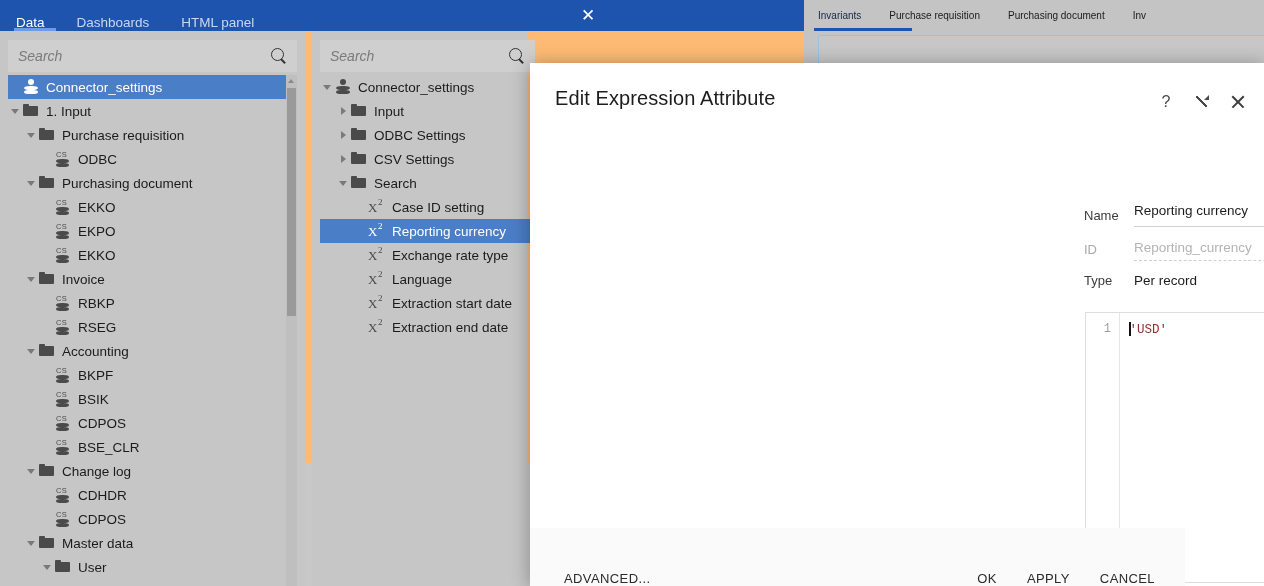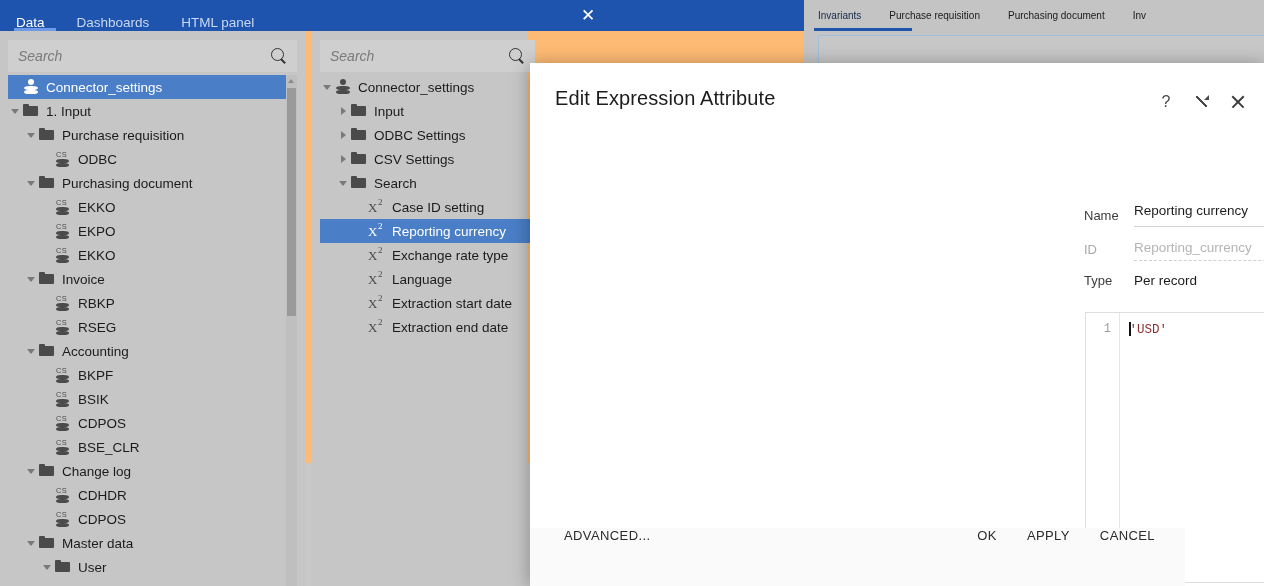--- a/index.html
+++ b/index.html
@@ -243,21 +243,21 @@
     position:relative;
   }
   #code .caret-bar{
     display:inline-block; width:1.5px; height:14px; background:#111;
     vertical-align:-3px; margin-right:-1px;
   }
 
   
   #dlg-footer{
     position:absolute; left:0; bottom:0; width:655px; height:58px;
-    display:flex; align-items:flex-start; background:#fafafa;
+    display:flex; align-items:flex-end; background:#fafafa;
   }
   #dlg-footer .advanced{
     margin-left:34px; font-size:13px; color:#2b2b2b; letter-spacing:.4px; cursor:default;
   }
   #dlg-footer .spacer{ flex:1; }
   #dlg-footer .fbtn{
     font-size:13px; color:#2b2b2b; letter-spacing:.4px; margin-right:30px; cursor:default;
   }
 </style>
 </head>

